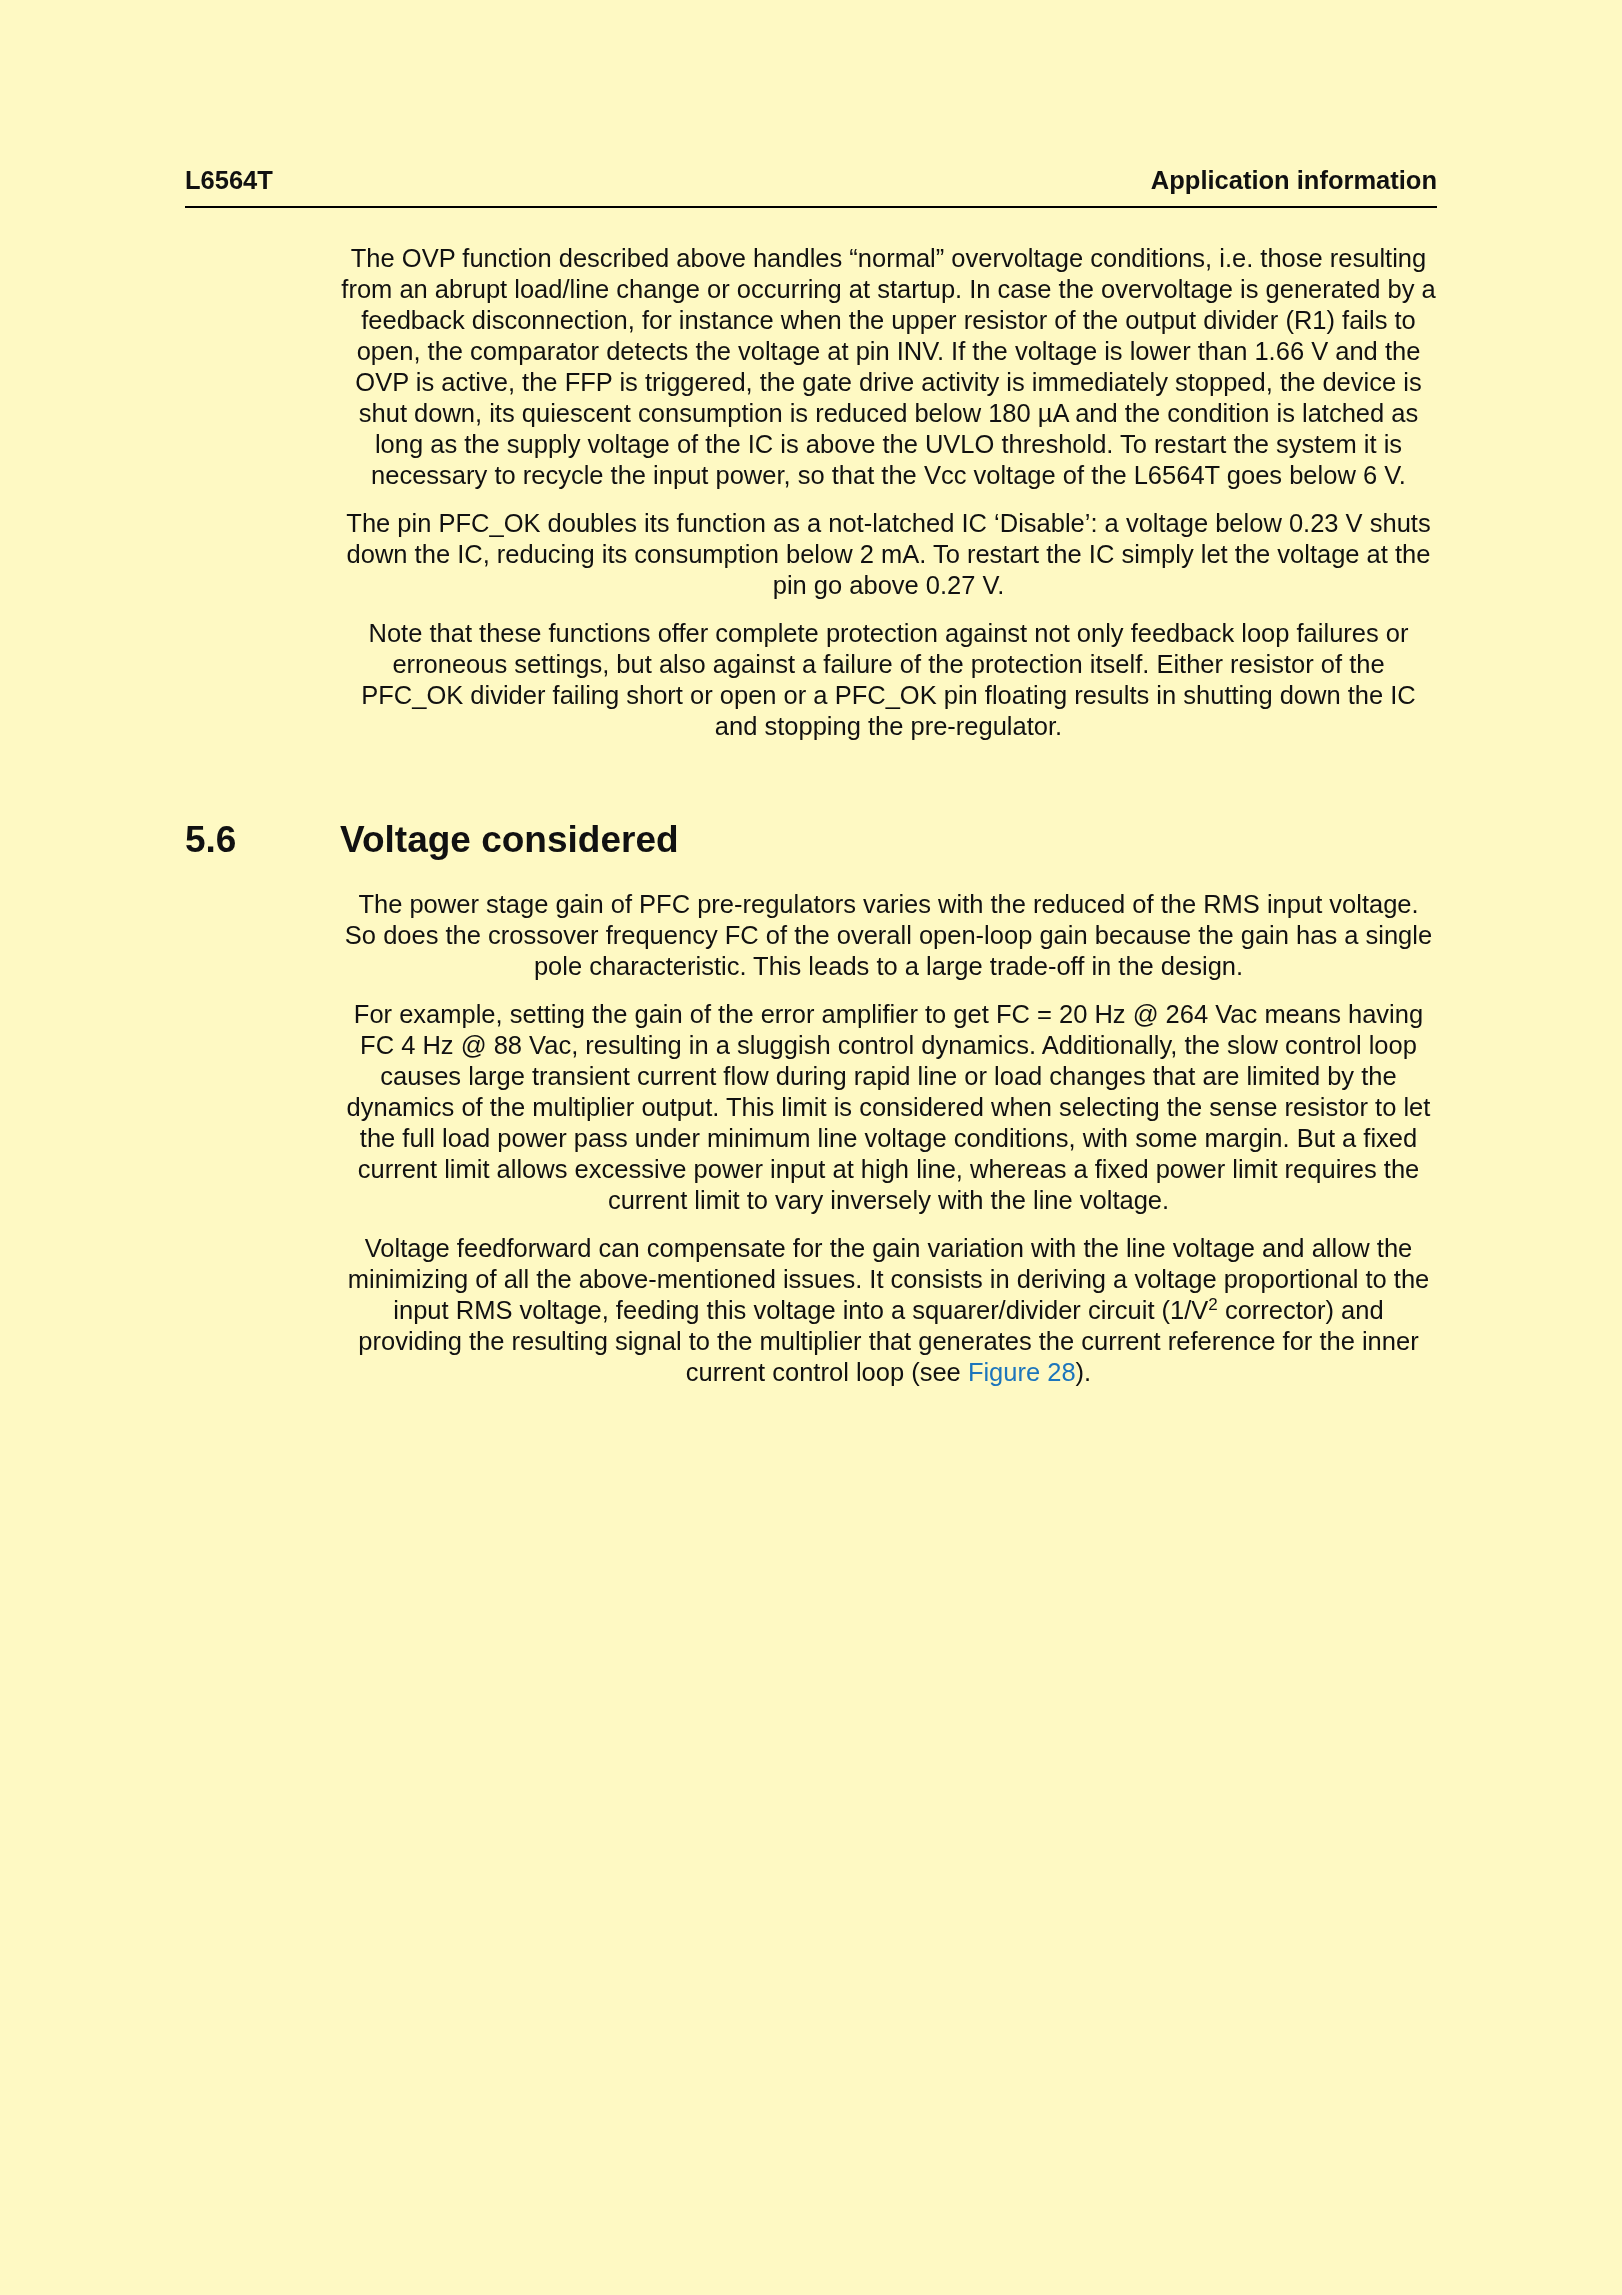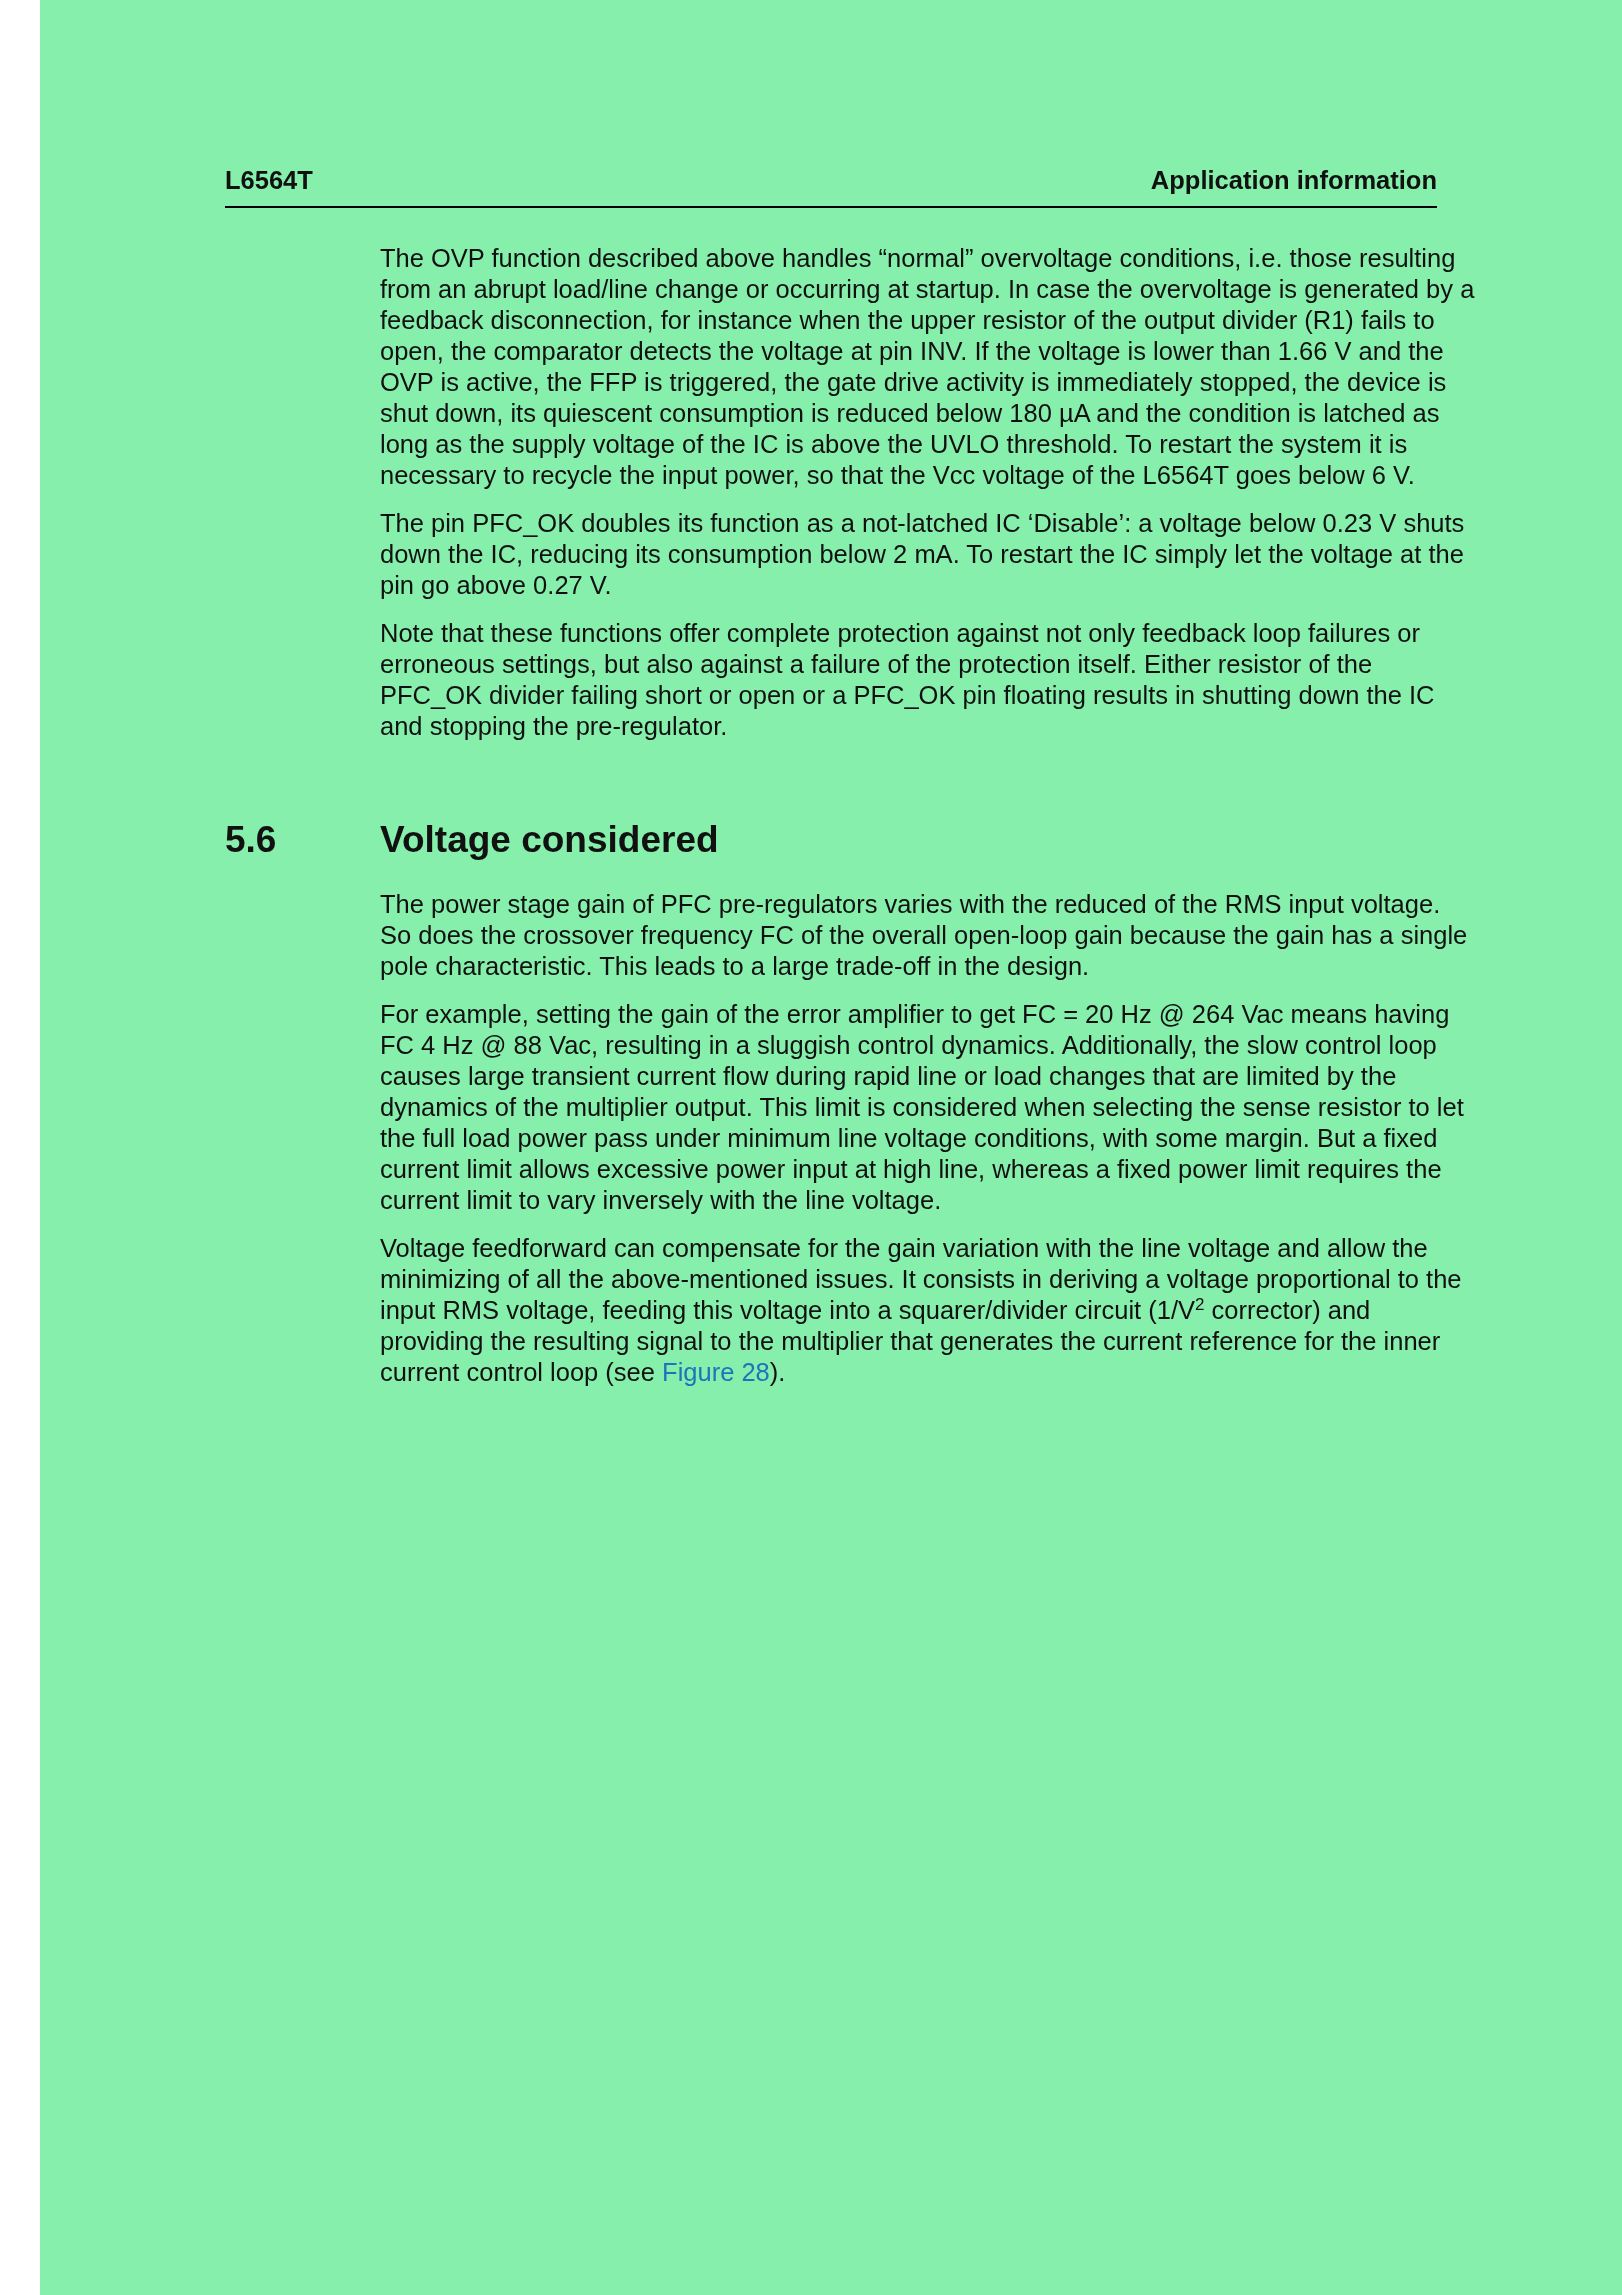--- a/index.html
+++ b/index.html
@@ -7,22 +7,21 @@
   body {
     width: 1622px;
     height: 2295px;
     position: relative;
     font-family: "Liberation Sans", sans-serif;
     color: #111111;
   }
   .page {
     position: absolute;
     inset: 0;
-    background: #86efac;
-    margin-left: 40px;
+    background: #fef9c3;
   }
 
   
   .page-header {
     position: absolute;
     top: 166px;
     left: 185px;
     right: 185px;
     display: flex;
     justify-content: space-between;
@@ -55,21 +54,21 @@
   .section-title {
     font-size: 37px;
     font-weight: bold;
     letter-spacing: 0px;
   }
   .paragraphs { margin-left: 155px; }
   .paragraphs p {
     font-size: 25.5px;
     line-height: 31px;
     margin-bottom: 17px;
-    text-align: left;
+    text-align: center;
   }
   .paragraphs p:last-child { margin-bottom: 0; }
   sup { font-size: 17px; vertical-align: super; line-height: 0; }
   .fig-link {
     color: #1c75bc;
     text-decoration: none;
     cursor: pointer;
   }
 
   

